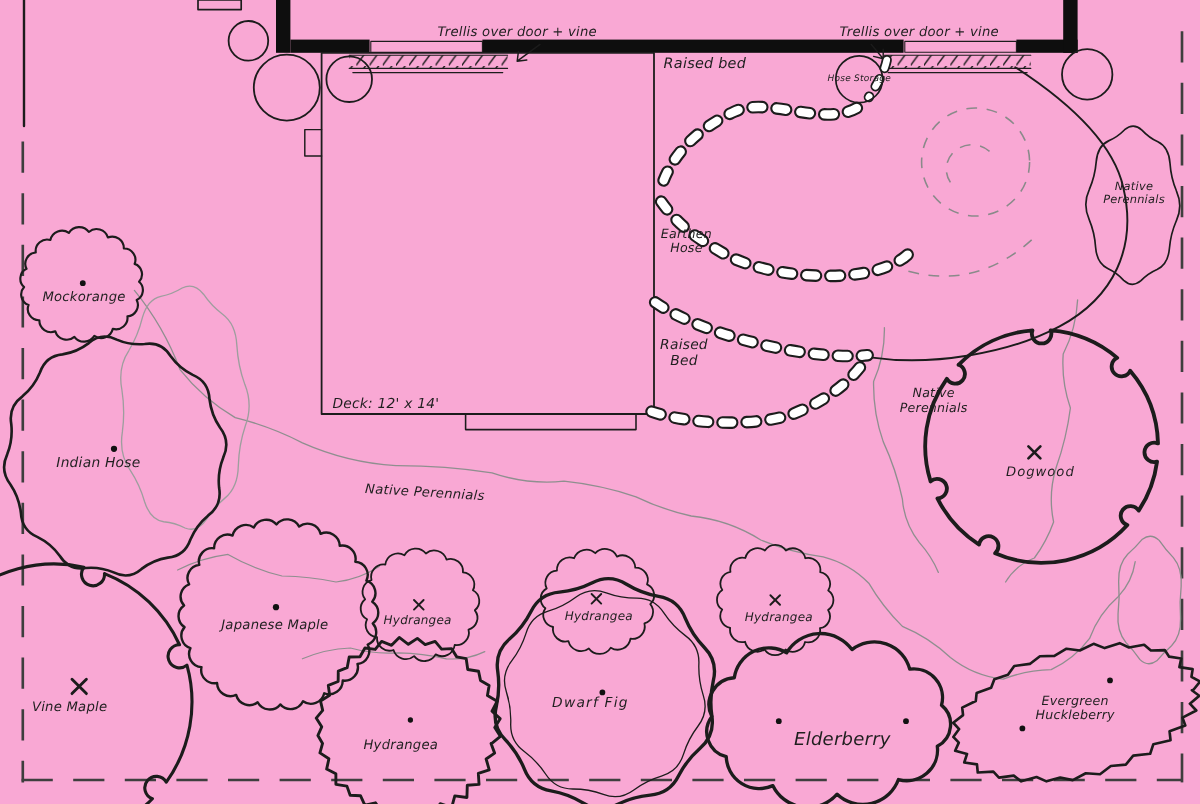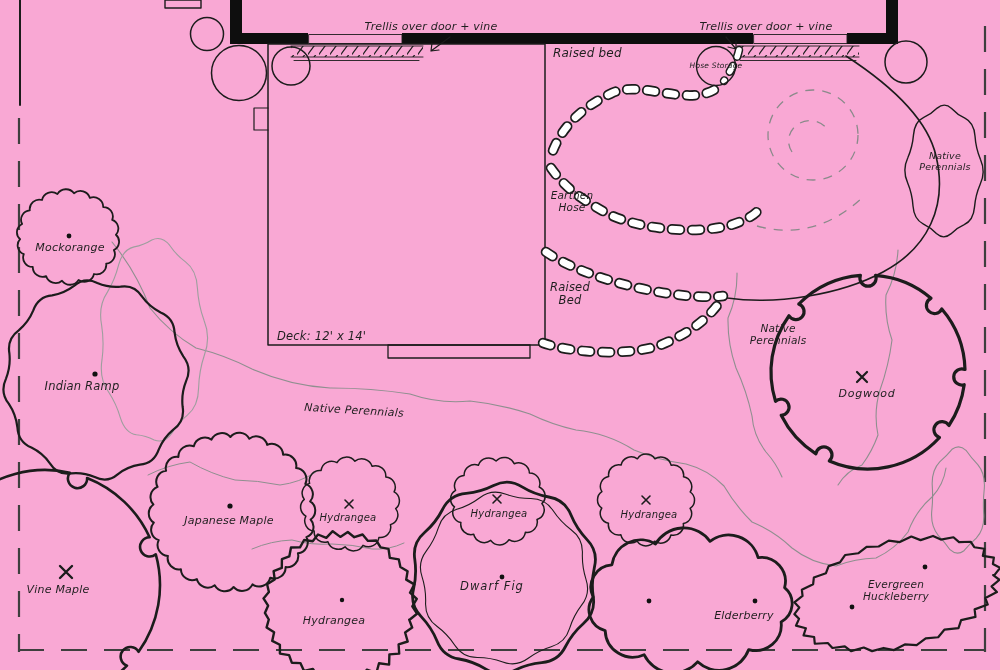--- a/index.html
+++ b/index.html
@@ -142,25 +142,25 @@
 <div class="lbl c nw" style="left:766px;top:27px;font-size:11px">Trellis over door + vine</div>
 <div class="lbl nw" style="left:553px;top:47px;font-size:12px">Raised bed</div>
 <div class="lbl c" style="left:716px;top:66px;width:60px;font-size:7.5px">Hose Storage</div>
 <div class="lbl c" style="left:945px;top:162px;width:62px;font-size:9.5px">Native Perennials</div>
 <div class="lbl c" style="left:572px;top:202px;width:54px;font-size:10.5px">Earthen Hose</div>
 <div class="lbl c" style="left:570px;top:294px;width:48px;font-size:11.5px">Raised Bed</div>
 <div class="lbl c" style="left:778px;top:335px;width:66px;font-size:10.5px">Native Perennials</div>
 <div class="lbl nw" style="left:277px;top:330px;font-size:11.5px">Deck: 12' x 14'</div>
 <div class="lbl nw" style="left:354px;top:411px;font-size:11px;transform:translate(-50%,-50%) rotate(3.5deg)">Native Perennials</div>
 <div class="lbl c nw" style="left:70px;top:248px;font-size:11px">Mockorange</div>
-<div class="lbl c nw" style="left:82px;top:386px;font-size:11.5px">Indian Ramp</div>
+<div class="lbl c nw" style="left:82px;top:386px;font-size:11.5px">Indian Hose</div>
 <div class="lbl c nw" style="left:867px;top:394px;font-size:11px;letter-spacing:.8px">Dogwood</div>
 <div class="lbl c nw" style="left:229px;top:521px;font-size:11px">Japanese Maple</div>
 <div class="lbl c nw" style="left:348px;top:518px;font-size:10px">Hydrangea</div>
 <div class="lbl c nw" style="left:499px;top:514px;font-size:10px">Hydrangea</div>
 <div class="lbl c nw" style="left:649px;top:515px;font-size:10px">Hydrangea</div>
 <div class="lbl c nw" style="left:58px;top:590px;font-size:11px">Vine Maple</div>
 <div class="lbl c nw" style="left:334px;top:621px;font-size:11px">Hydrangea</div>
 <div class="lbl c nw" style="left:492px;top:586px;font-size:11.5px;letter-spacing:1px">Dwarf Fig</div>
-<div class="lbl c nw" style="left:744px;top:616px;font-size:11px">Elderberry</div>
+<div class="lbl c nw" style="left:702px;top:616px;font-size:15px">Elderberry</div>
 <div class="lbl c" style="left:896px;top:591px;width:84px;font-size:10.5px">Evergreen Huckleberry</div>
 
 </div>
 
 </body></html>

